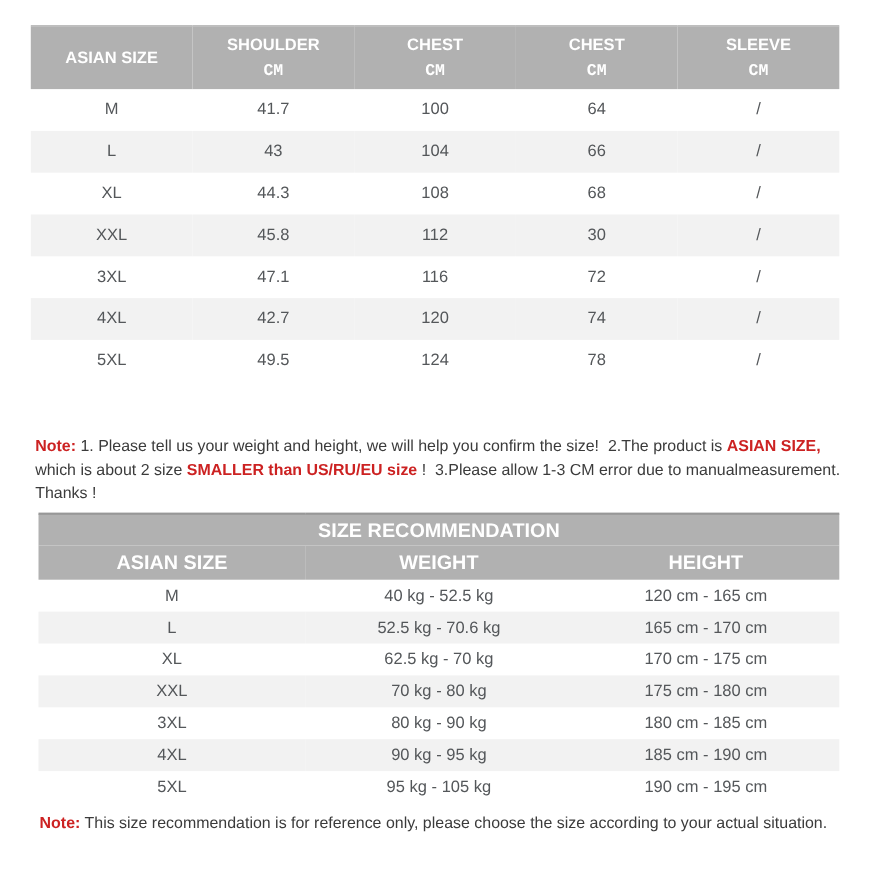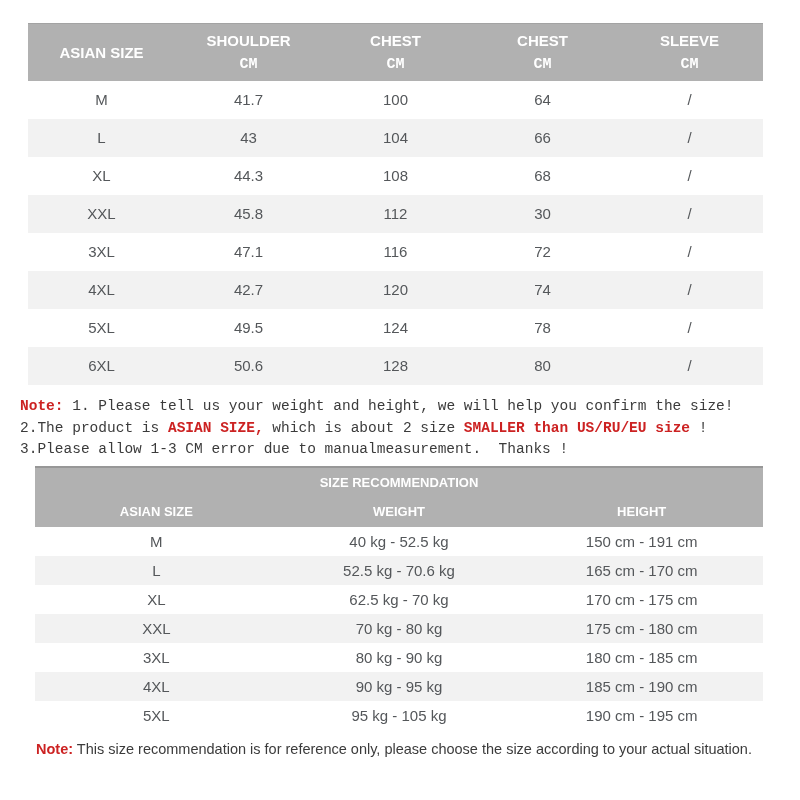--- a/index.html
+++ b/index.html
@@ -38,32 +38,32 @@
 
   
   .note {
     position: absolute;
     margin: 0;
     font-size: 14.5px;
     line-height: 21.5px;
     color: #3b3b3b;
     white-space: pre-wrap;
   }
-  .note-1 { left: 20px; top: 396px; width: 747px; font-family: Liberation Mono, monospace; }
+  .note-1 { left: 32px; top: 396px; width: 747px; }
   .note-2 { left: 36px; top: 739px; width: 742px; }
   .note .red { color: #cc2222; font-weight: 700; }
 
   
   .rec-table {
     position: absolute; left: 35px; top: 466px; width: 728px;
   }
   .rec-table thead th {
     background: #b1b1b1;
     color: #ffffff;
-    font-size: 13px; font-weight: 700;
+    font-size: 18px; font-weight: 700;
     text-align: center; vertical-align: middle;
     padding: 0;
   }
   .rec-title-row th { height: 29px; border-top: 2px solid #979797; padding-top: 4px; }
   .rec-cols-row th  { height: 31px; }
   .rec-table tbody td {
     height: 29px;
     text-align: center; vertical-align: middle;
     font-size: 15px; color: #54575a;
     padding: 0;
@@ -138,27 +138,20 @@
         <td>42.7</td>
         <td>120</td>
         <td>74</td>
         <td>/</td>
       </tr>
     <tr>
         <td>5XL</td>
         <td>49.5</td>
         <td>124</td>
         <td>78</td>
-        <td>/</td>
-      </tr>
-    <tr>
-        <td>6XL</td>
-        <td>50.6</td>
-        <td>128</td>
-        <td>80</td>
         <td>/</td>
       </tr>
   </tbody>
 </table>
 
 <p class="note note-1"><span class="red">Note:</span><span> 1. Please tell us your weight and height, we will help you confirm the size!  2.The product is </span><span class="red">ASIAN SIZE,</span><span> which is about 2 size </span><span class="red">SMALLER than US/RU/EU size</span><span> !  3.Please allow 1-3 CM error due to manualmeasurement.  Thanks !</span></p>
 
 <table class="rec-table">
   <thead>
     <tr class="rec-title-row">
@@ -167,21 +160,21 @@
     <tr class="rec-cols-row">
       <th>ASIAN SIZE</th>
       <th>WEIGHT</th>
       <th>HEIGHT</th>
     </tr>
   </thead>
   <tbody>
     <tr>
         <td>M</td>
         <td>40 kg - 52.5 kg</td>
-        <td>150 cm - 191 cm</td>
+        <td>120 cm - 165 cm</td>
       </tr>
     <tr>
         <td>L</td>
         <td>52.5 kg - 70.6 kg</td>
         <td>165 cm - 170 cm</td>
       </tr>
     <tr>
         <td>XL</td>
         <td>62.5 kg - 70 kg</td>
         <td>170 cm - 175 cm</td>

